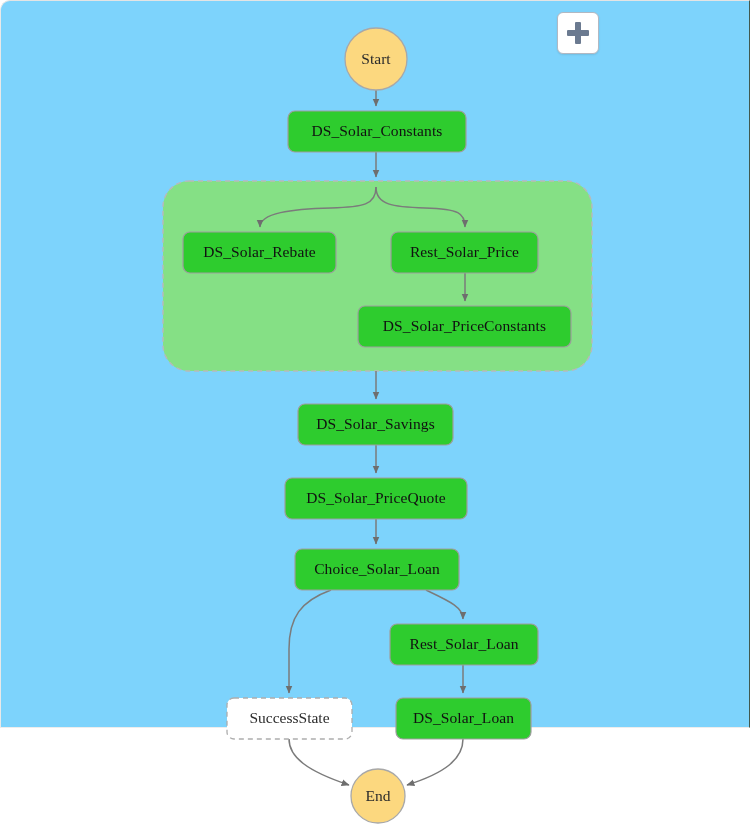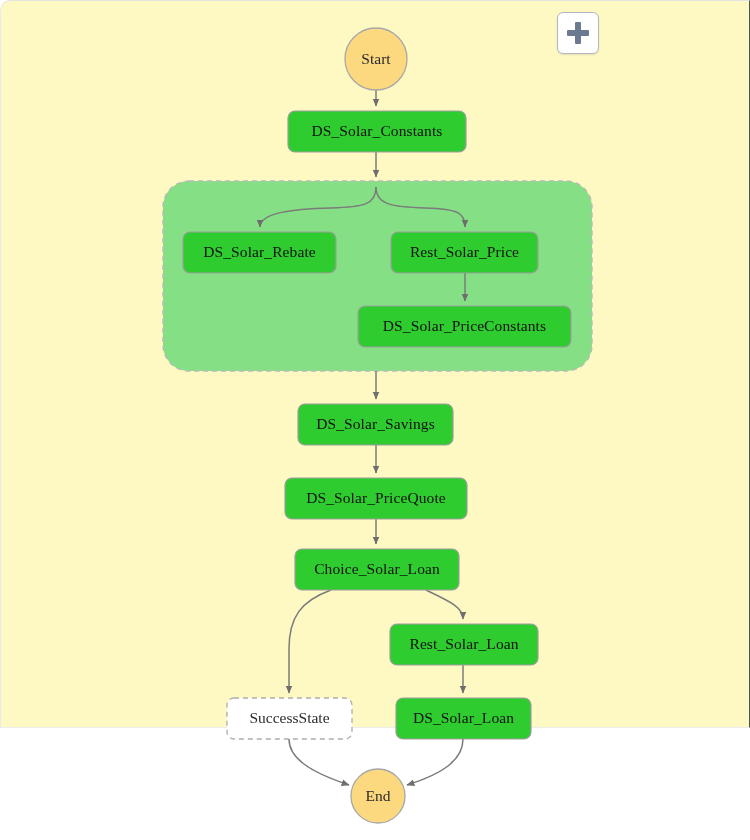--- a/index.html
+++ b/index.html
@@ -14,21 +14,21 @@
     font-family: "Liberation Serif", "DejaVu Serif", serif;
     overflow: hidden;
     position: relative;
   }
   #canvas-wrap {
     position: absolute;
     left: 0;
     top: 0;
     width: 750px;
     height: 728px;
-    background: #fef9c3;
+    background: #7dd3fc;
     box-sizing: border-box;
     border-left: 1px solid #e9e9e9;
     border-right: 1px solid #41594f;
     border-top: 1px solid #e4e4e4;
     border-bottom: 1px solid #ededed;
     border-top-left-radius: 10px;
   }
   #diagram-svg {
     display: block;
     position: absolute;

